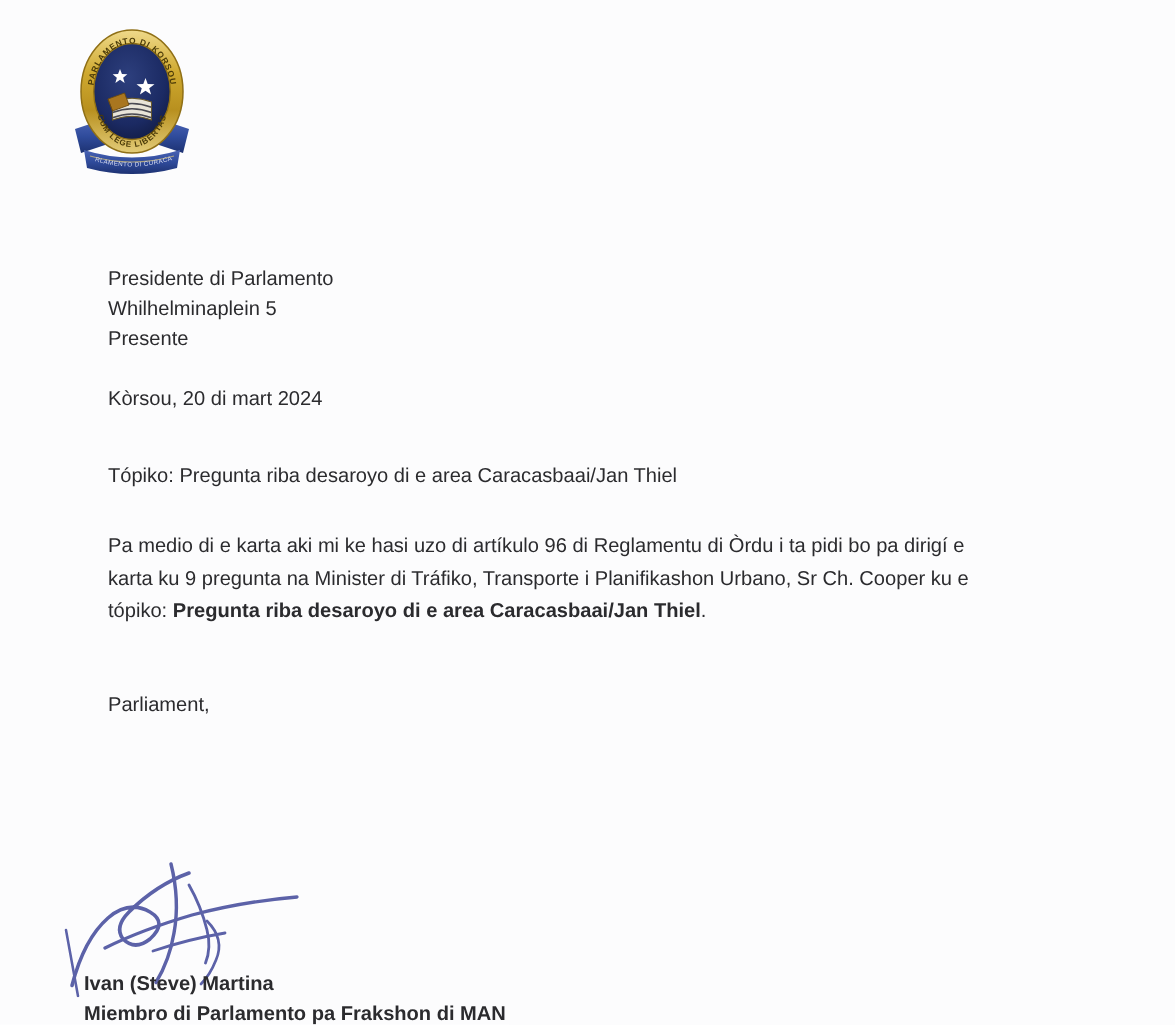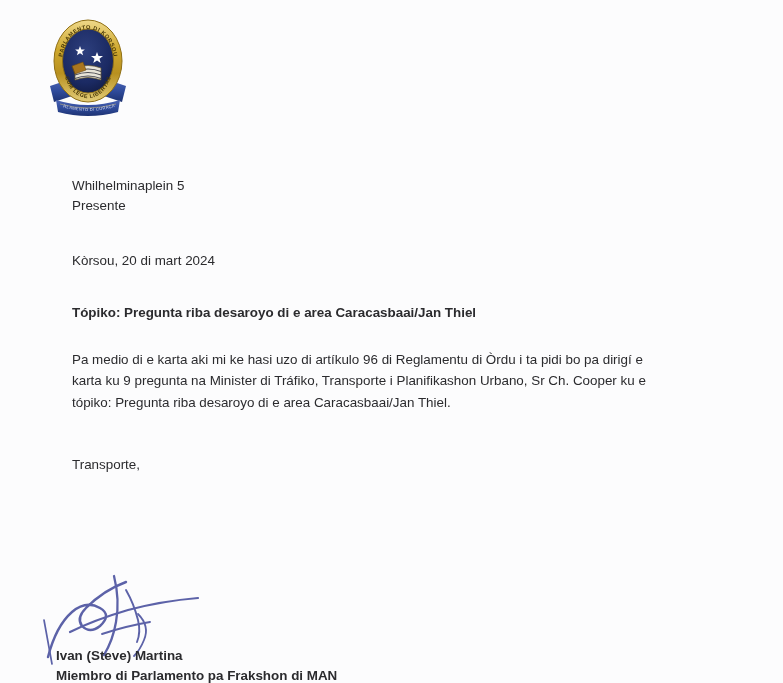--- a/index.html
+++ b/index.html
@@ -82,42 +82,42 @@
     color: #2b2b2e;
     font-size: 13.4px;
     line-height: 20.2px;
   }
 
   .addressee div {
     white-space: nowrap;
   }
 
   .date-line {
-    margin-top: 35px;
+    margin-top: 19px;
     white-space: nowrap;
   }
 
   .subject-line {
     margin-top: 31px;
-    font-weight: bold;
+    font-weight: normal;
     white-space: nowrap;
   }
 
   .salutation {
     margin-top: 50px;
   }
 
   .paragraph {
     margin-top: 26px;
     width: 574px;
     line-height: 21.5px;
     text-align: left;
   }
   .paragraph b {
-    font-weight: normal;
+    font-weight: bold;
   }
 
   .closing {
     margin-top: 42px;
   }
 
   
   .signature-block {
     position: absolute;
     left: 42px;
@@ -207,32 +207,33 @@
           <textPath href="#bannerPath" startOffset="50%" text-anchor="middle">PARLAMENTO DI CURACAO</textPath>
         </text>
       </svg>
     </div>
 
   </div>
 
   <div class="body-area">
 
     <div class="addressee">
+      <div>Presidente di Parlamento</div>
       <div>Whilhelminaplein 5</div>
       <div>Presente</div>
     </div>
 
     <div class="date-line">Kòrsou, 20 di mart 2024</div>
 
     <div class="subject-line">Tópiko: Pregunta riba desaroyo di e area Caracasbaai/Jan Thiel</div>
 
 
     <div class="paragraph"><span>Pa medio di e karta aki mi ke hasi uzo di artíkulo 96 di Reglamentu di Òrdu i ta pidi bo pa dirigí e karta ku 9 pregunta na Minister di Tráfiko, Transporte i Planifikashon Urbano, Sr Ch. Cooper ku e tópiko: </span><b>Pregunta riba desaroyo di e area Caracasbaai/Jan Thiel</b><span>.</span></div>
 
-    <div class="closing">Transporte,</div>
+    <div class="closing">Parliament,</div>
   </div>
 
   <div class="signature-block">
     <svg class="signature-ink" viewBox="0 0 240 105" width="240" height="105" aria-hidden="true">
       <g fill="none" stroke="#5c62a8" stroke-linecap="round" stroke-linejoin="round">
         <path d="M6 97 Q14 66 30 52 Q44 40 58 48 Q70 55 58 66 Q48 74 40 66 Q34 58 44 48 Q62 30 84 22" stroke-width="2.4"></path>
         <path d="M28 72 Q52 60 86 50 Q120 41 156 38" stroke-width="2.2"></path>
         <path d="M72 16 Q78 40 74 62 Q71 80 62 95" stroke-width="2.3"></path>
         <path d="M84 30 Q92 44 96 60 Q99 72 95 82" stroke-width="1.9"></path>
         <path d="M60 74 Q84 66 108 62" stroke-width="1.9"></path>

